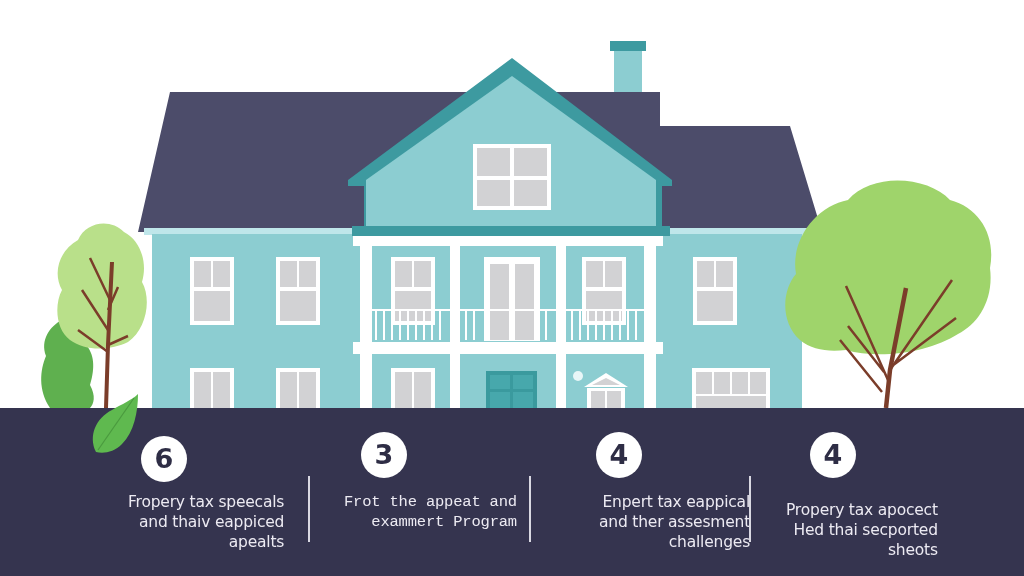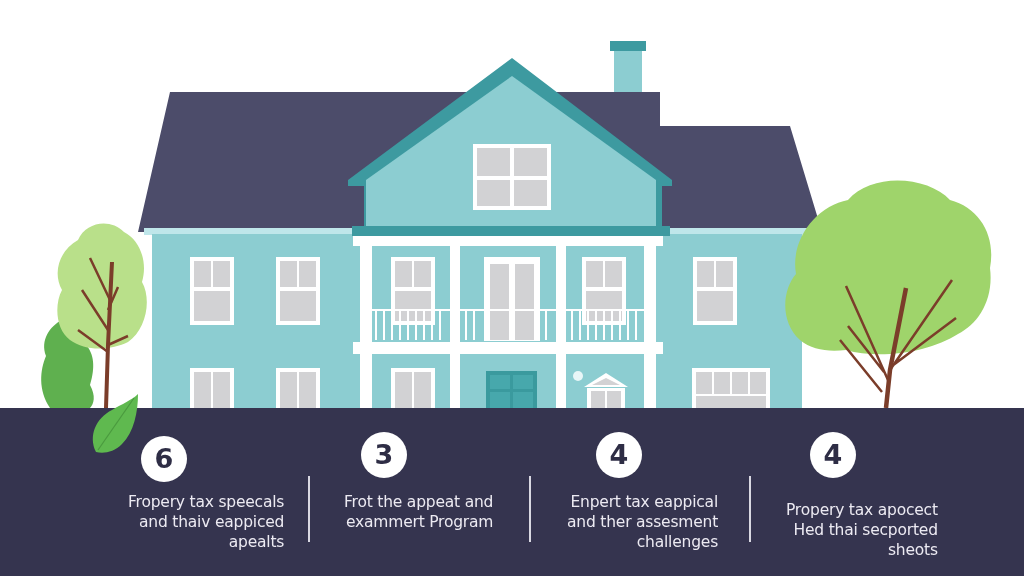--- a/index.html
+++ b/index.html
@@ -155,27 +155,27 @@
 
 <div>
   <div class="badge" style="left:141px;top:436px;">6</div>
   <div class="desc" style="left:128px;top:492px;">Fropery tax speecals
 and thaiv eappiced
 apealts</div>
 
   <div class="divider" style="left:308px;"></div>
 
   <div class="badge" style="left:361px;top:432px;">3</div>
-  <div class="desc" style="left:344px;top:492px;">Frot the appeat and
+  <div class="desc" style="left:344px;top:492px;font-family:Liberation Mono, monospace;">Frot the appeat and
 exammert Program</div>
 
   <div class="divider" style="left:529px;"></div>
 
   <div class="badge" style="left:596px;top:432px;">4</div>
-  <div class="desc" style="left:567px;top:492px;">Enpert tax eappical
+  <div class="desc" style="left:599px;top:492px;">Enpert tax eappical
 and ther assesment
 challenges</div>
 
   <div class="divider" style="left:749px;"></div>
 
   <div class="badge" style="left:810px;top:432px;">4</div>
   <div class="desc" style="left:786px;top:492px;margin-top:8px;">Propery tax apocect
 Hed thai secported
 sheots</div>
 </div>

